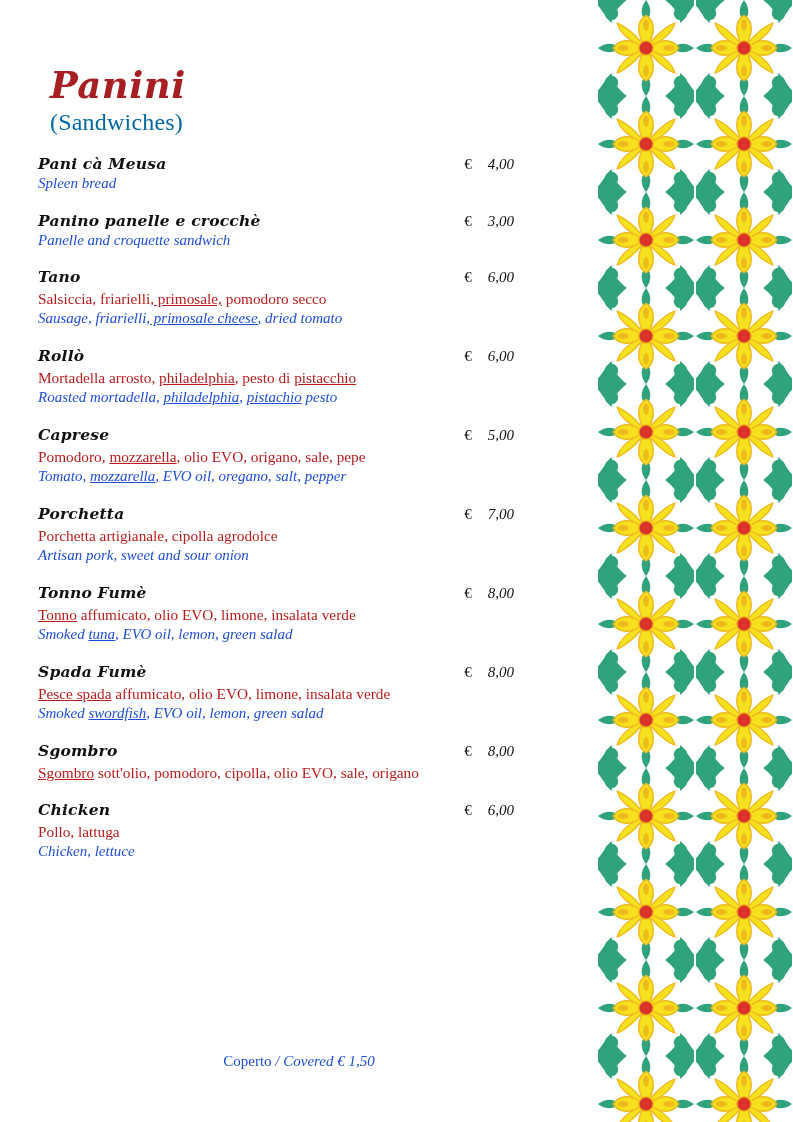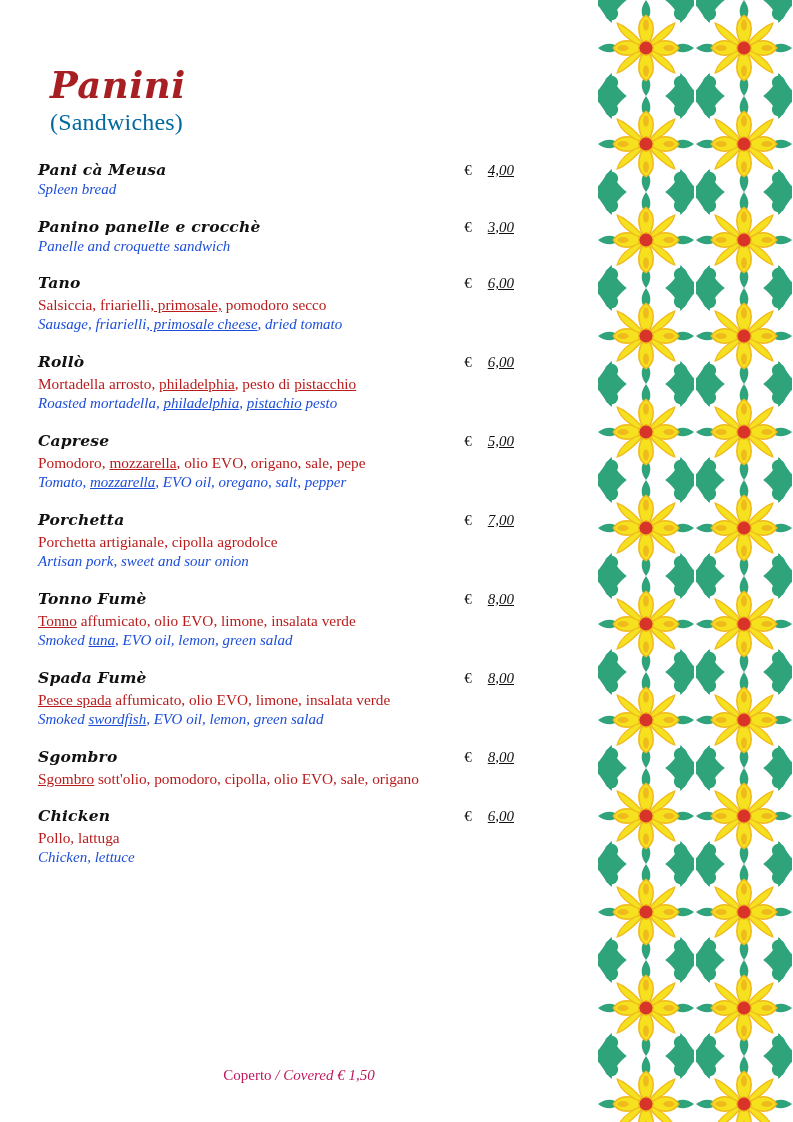--- a/index.html
+++ b/index.html
@@ -51,21 +51,21 @@
     top: 0;
     width: 598px;
     height: 1122px;
     box-sizing: border-box;
     padding: 56px 42px 0 38px;
   }
 
   .title-block {
     margin-top: 10px;
     margin-left: 12px;
-    margin-bottom: 24px;
+    margin-bottom: 18px;
   }
   .title-main {
     font-family: "DejaVu Serif", serif;
     font-weight: bold;
     font-style: italic;
     font-size: 37px;
     color: #a81f23;
     letter-spacing: 0.5px;
     line-height: 1.05;
   }
@@ -102,21 +102,21 @@
     display: flex;
     align-items: baseline;
     gap: 16px;
     font-style: italic;
     font-size: 15px;
     color: #111111;
     white-space: nowrap;
     padding-right: 42px;
   }
   .price .cur { font-style: normal; font-size: 15px; }
-  .price .val { font-style: italic; font-size: 15px; text-decoration: underline; }
+  .price .val { font-style: italic; font-size: 15px; }
 
   .desc-it {
     font-family: "Liberation Serif", serif;
     font-size: 15.3px;
     color: #b91c1c;
     margin-top: 3px;
     line-height: 1.25;
   }
   .desc-en {
     font-family: "Liberation Serif", serif;
@@ -124,25 +124,25 @@
     font-size: 15px;
     color: #1d4ed8;
     margin-top: 1px;
     line-height: 1.25;
   }
   .u { text-decoration: underline; }
 
   .footer {
     position: absolute;
     left: 0;
-    bottom: 38px;
+    bottom: 52px;
     width: 598px;
     text-align: center;
     font-size: 15px;
-    color: #be185d;
+    color: #1d4ed8;
   }
   .footer .foot-it { font-family: "Liberation Serif", serif; }
   .footer .foot-en { font-family: "Liberation Serif", serif; font-style: italic; }
 </style>
 </head>
 <body>
 
 <div class="page">
 
   <div class="content">

